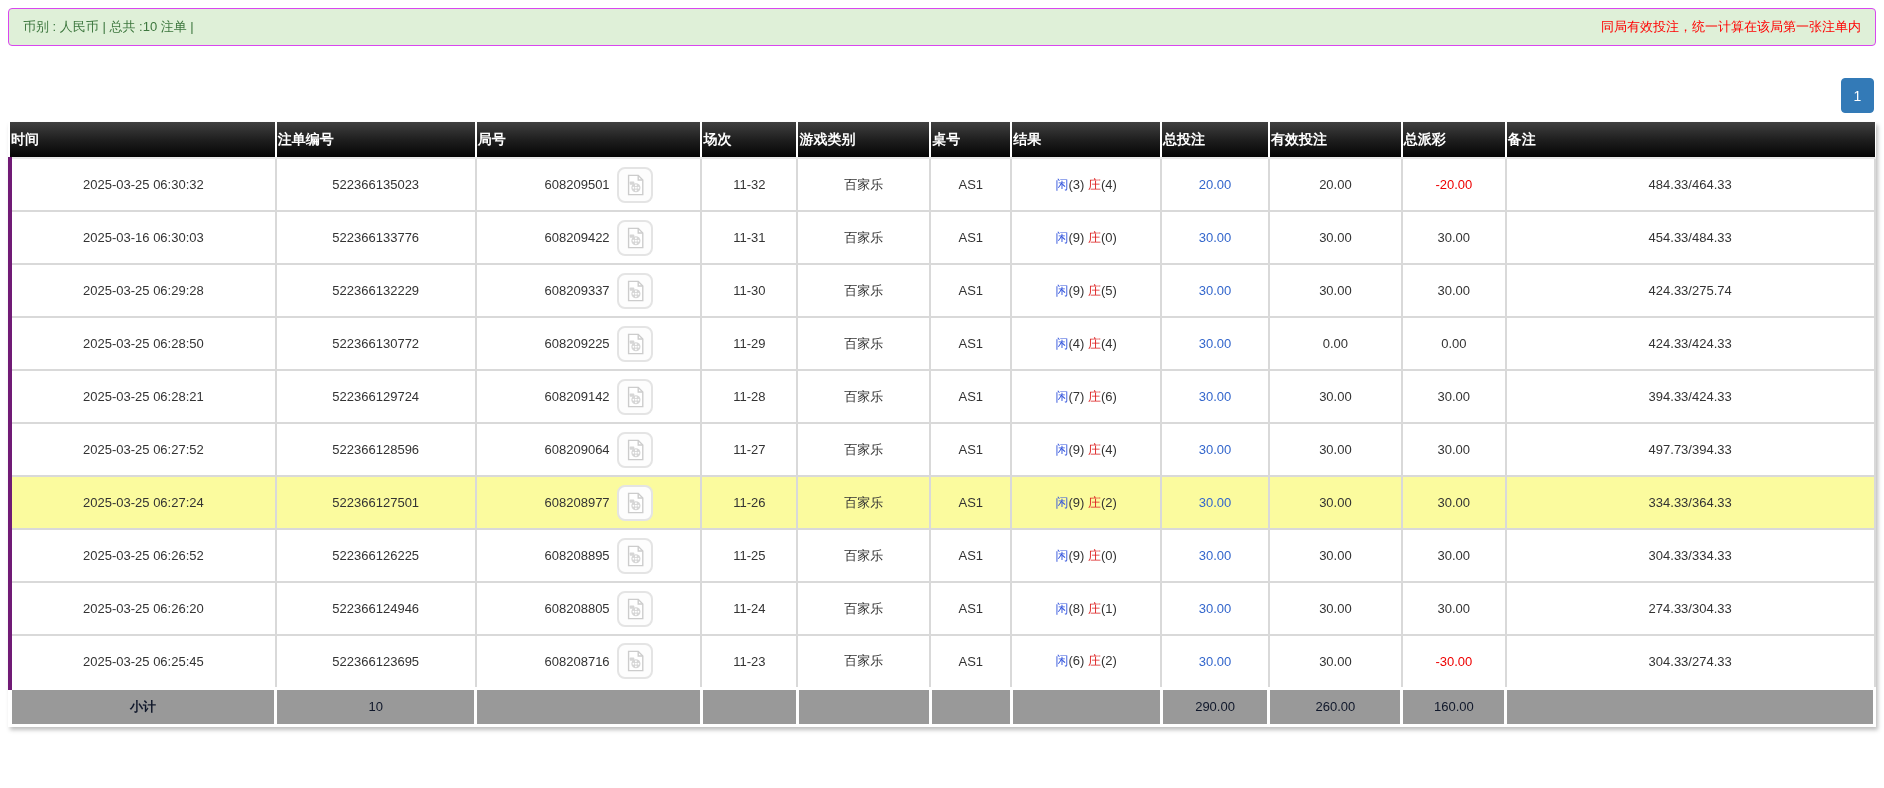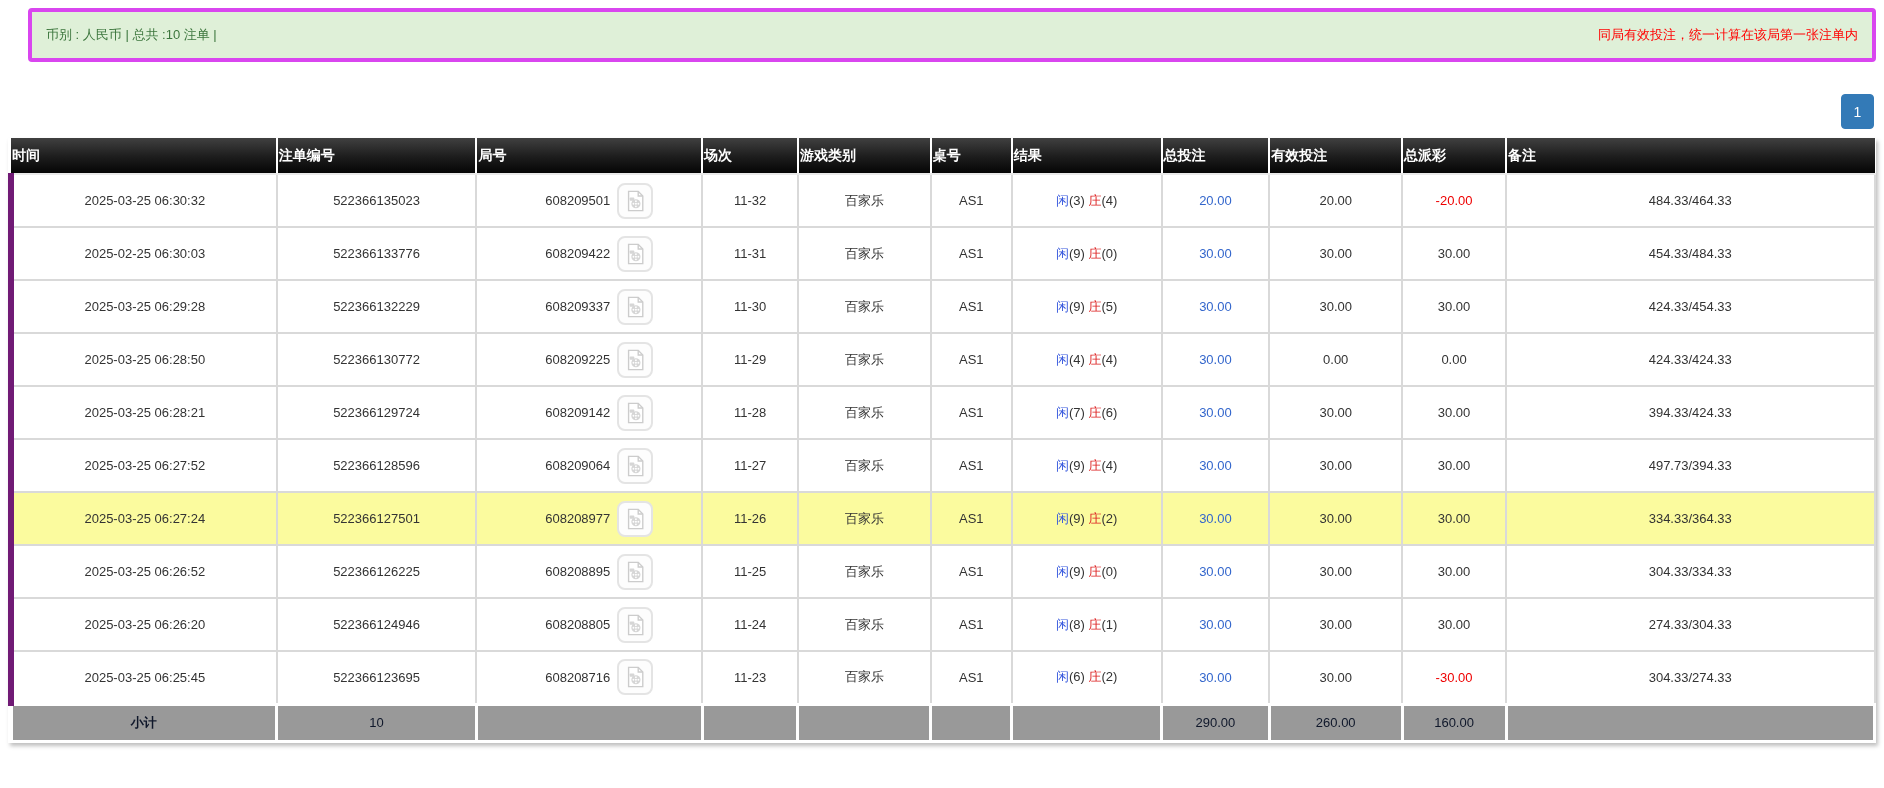--- a/index.html
+++ b/index.html
@@ -5,31 +5,30 @@
   * { box-sizing: border-box; }
   html, body { margin: 0; padding: 0; background: #fff; }
   body {
     font-family: "Liberation Sans", "DejaVu Sans", sans-serif;
     width: 1884px; height: 788px; overflow: hidden;
   }
   .page { padding: 8px; }
 
   
   .alert {
-    height: 54px;
+    height: 38px;
     background: #dff0d8;
-    border: 4px solid #d946ef;
+    border: 1px solid #d946ef;
     border-radius: 4px;
     color: #3c763d;
     font-size: 13px;
     display: flex;
     align-items: center;
     justify-content: space-between;
     padding: 0 14px;
-    margin-left: 20px;
   }
   .alert-right { color: #ff0000; }
 
   
   .pagination-strip {
     height: 76px;
     display: flex;
     justify-content: flex-end;
     align-items: flex-end;
     padding: 0 2px 9px 0;
@@ -77,21 +76,21 @@
   }
   thead th:first-child { border-left: none; }
 
   tbody td {
     height: 53px;
     text-align: center;
     background: #fff;
     border: 2px solid #d9d9d9;
     border-top: none;
   }
-  tbody td:first-child { border-left: 6px solid #701a75; margin-left: 28px; }
+  tbody td:first-child { border-left: 4px solid #701a75; margin-left: 28px; }
   tbody tr.highlight td { background: #fbfb9e; }
   .xian   { color: #3355dd; }
   .zhuang { color: #dd2222; }
   .neg    { color: #ee0000; }
   .bet-link { color: #3366cc; cursor: pointer; }
 
   .video-btn {
     display: inline-flex;
     width: 36px; height: 36px;
     border: 2px solid #e4e4e4;
@@ -177,21 +176,21 @@
           <td>11-32</td>
           <td>百家乐</td>
           <td>AS1</td>
           <td><span class="xian">闲</span>(3) <span class="zhuang">庄</span>(4)</td>
           <td><span class="bet-link">20.00</span></td>
           <td>20.00</td>
           <td class="neg">-20.00</td>
           <td>484.33/464.33</td>
         </tr>
         <tr>
-          <td>2025-02-25 06:30:03</td>
+          <td>2025-03-16 06:30:03</td>
           <td>522366133776</td>
           <td><span class="round-num">608209422</span><span class="video-btn">
               <svg viewBox="0 0 24 24" width="22" height="22">
                 <path d="M5 1.5 H15.5 L20.5 6.5 V22.5 H5 Z" fill="#ffffff" stroke="#cccccc" stroke-width="1.5"></path>
                 <path d="M15.5 1.5 V6.5 H20.5" fill="none" stroke="#cccccc" stroke-width="1.5"></path>
                 <rect x="6.2" y="8.2" width="5" height="3.6" rx="0.8" fill="#d6d6d6"></rect>
                 <circle cx="13" cy="15" r="5" fill="#d6d6d6"></circle>
                 <circle cx="13" cy="15" r="1.1" fill="#ffffff"></circle>
                 <circle cx="13" cy="12.2" r="1" fill="#ffffff"></circle>
                 <circle cx="13" cy="17.8" r="1" fill="#ffffff"></circle>
@@ -224,21 +223,21 @@
                 <circle cx="15.7" cy="15" r="1" fill="#ffffff"></circle>
               </svg>
             </span></td>
           <td>11-30</td>
           <td>百家乐</td>
           <td>AS1</td>
           <td><span class="xian">闲</span>(9) <span class="zhuang">庄</span>(5)</td>
           <td><span class="bet-link">30.00</span></td>
           <td>30.00</td>
           <td>30.00</td>
-          <td>424.33/454.33</td>
+          <td>424.33/275.74</td>
         </tr>
         <tr>
           <td>2025-03-25 06:28:50</td>
           <td>522366130772</td>
           <td><span class="round-num">608209225</span><span class="video-btn">
               <svg viewBox="0 0 24 24" width="22" height="22">
                 <path d="M5 1.5 H15.5 L20.5 6.5 V22.5 H5 Z" fill="#ffffff" stroke="#cccccc" stroke-width="1.5"></path>
                 <path d="M15.5 1.5 V6.5 H20.5" fill="none" stroke="#cccccc" stroke-width="1.5"></path>
                 <rect x="6.2" y="8.2" width="5" height="3.6" rx="0.8" fill="#d6d6d6"></rect>
                 <circle cx="13" cy="15" r="5" fill="#d6d6d6"></circle>

